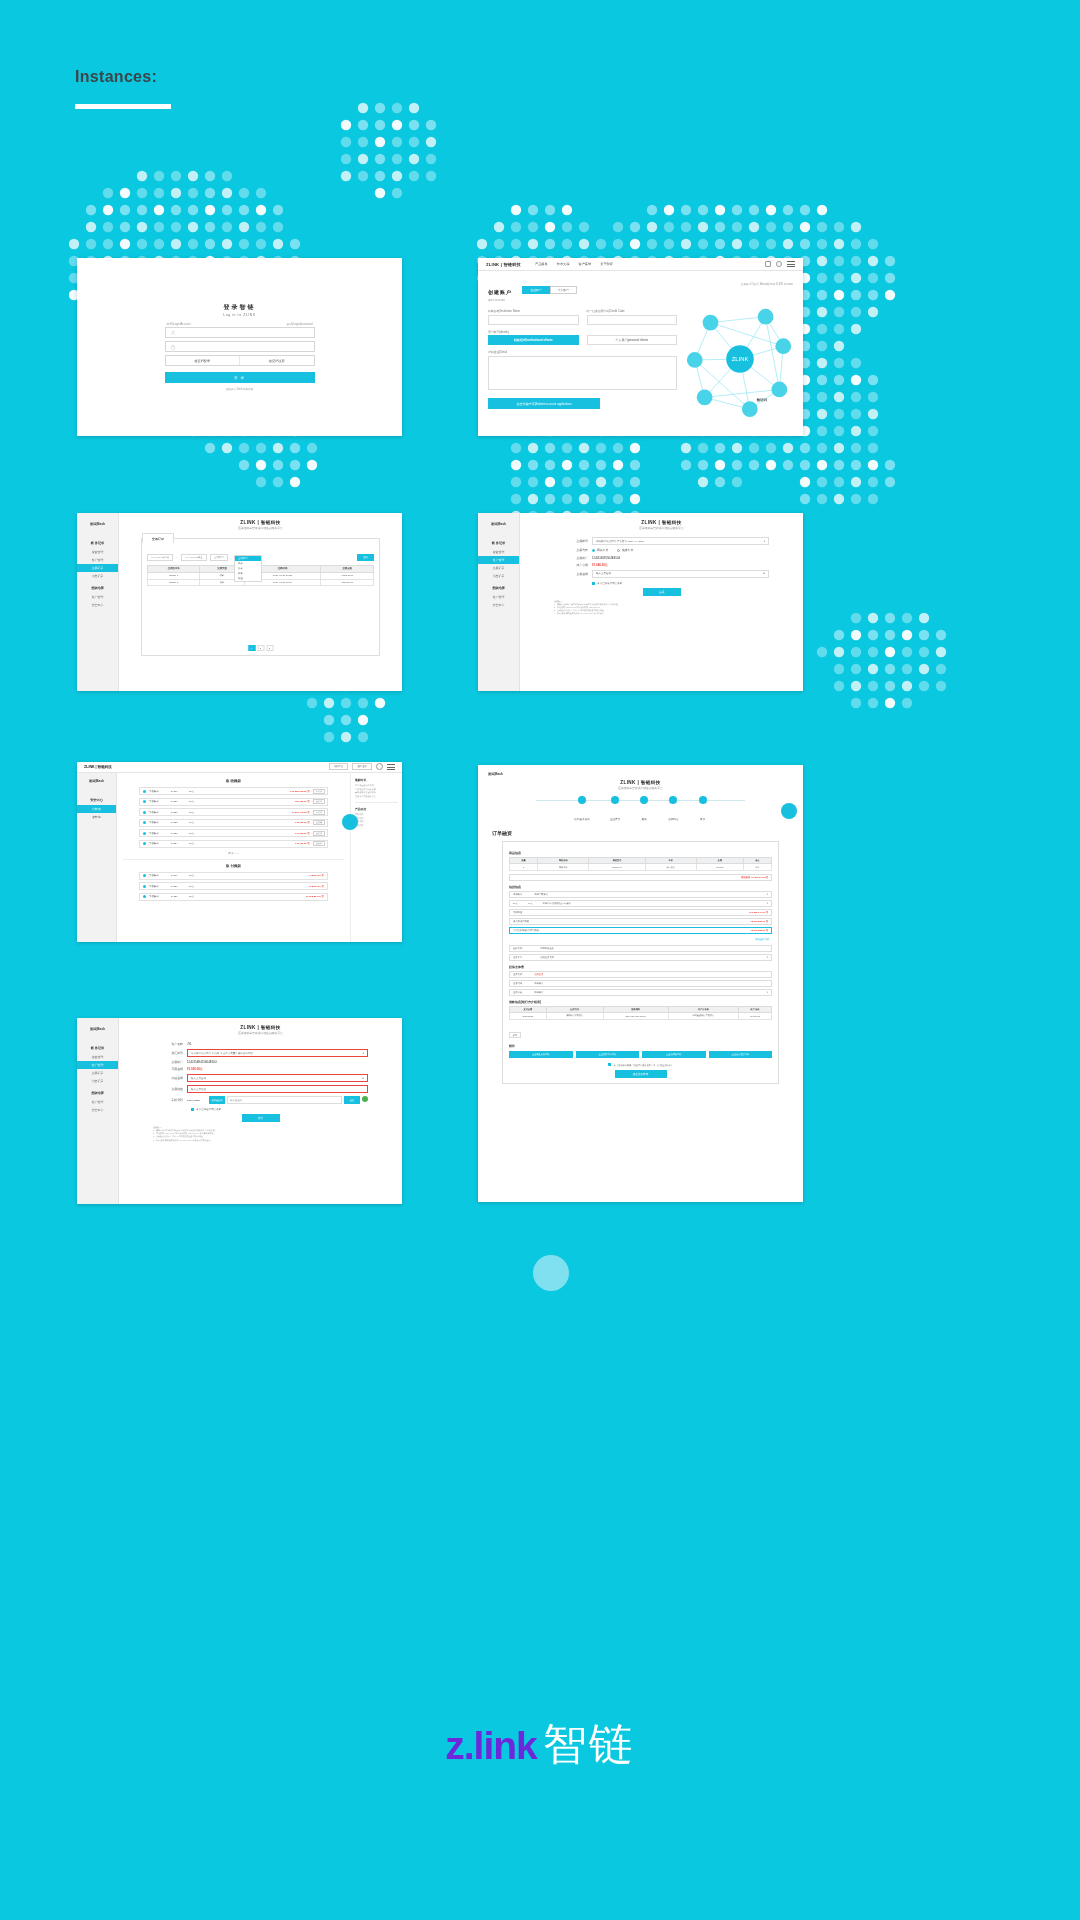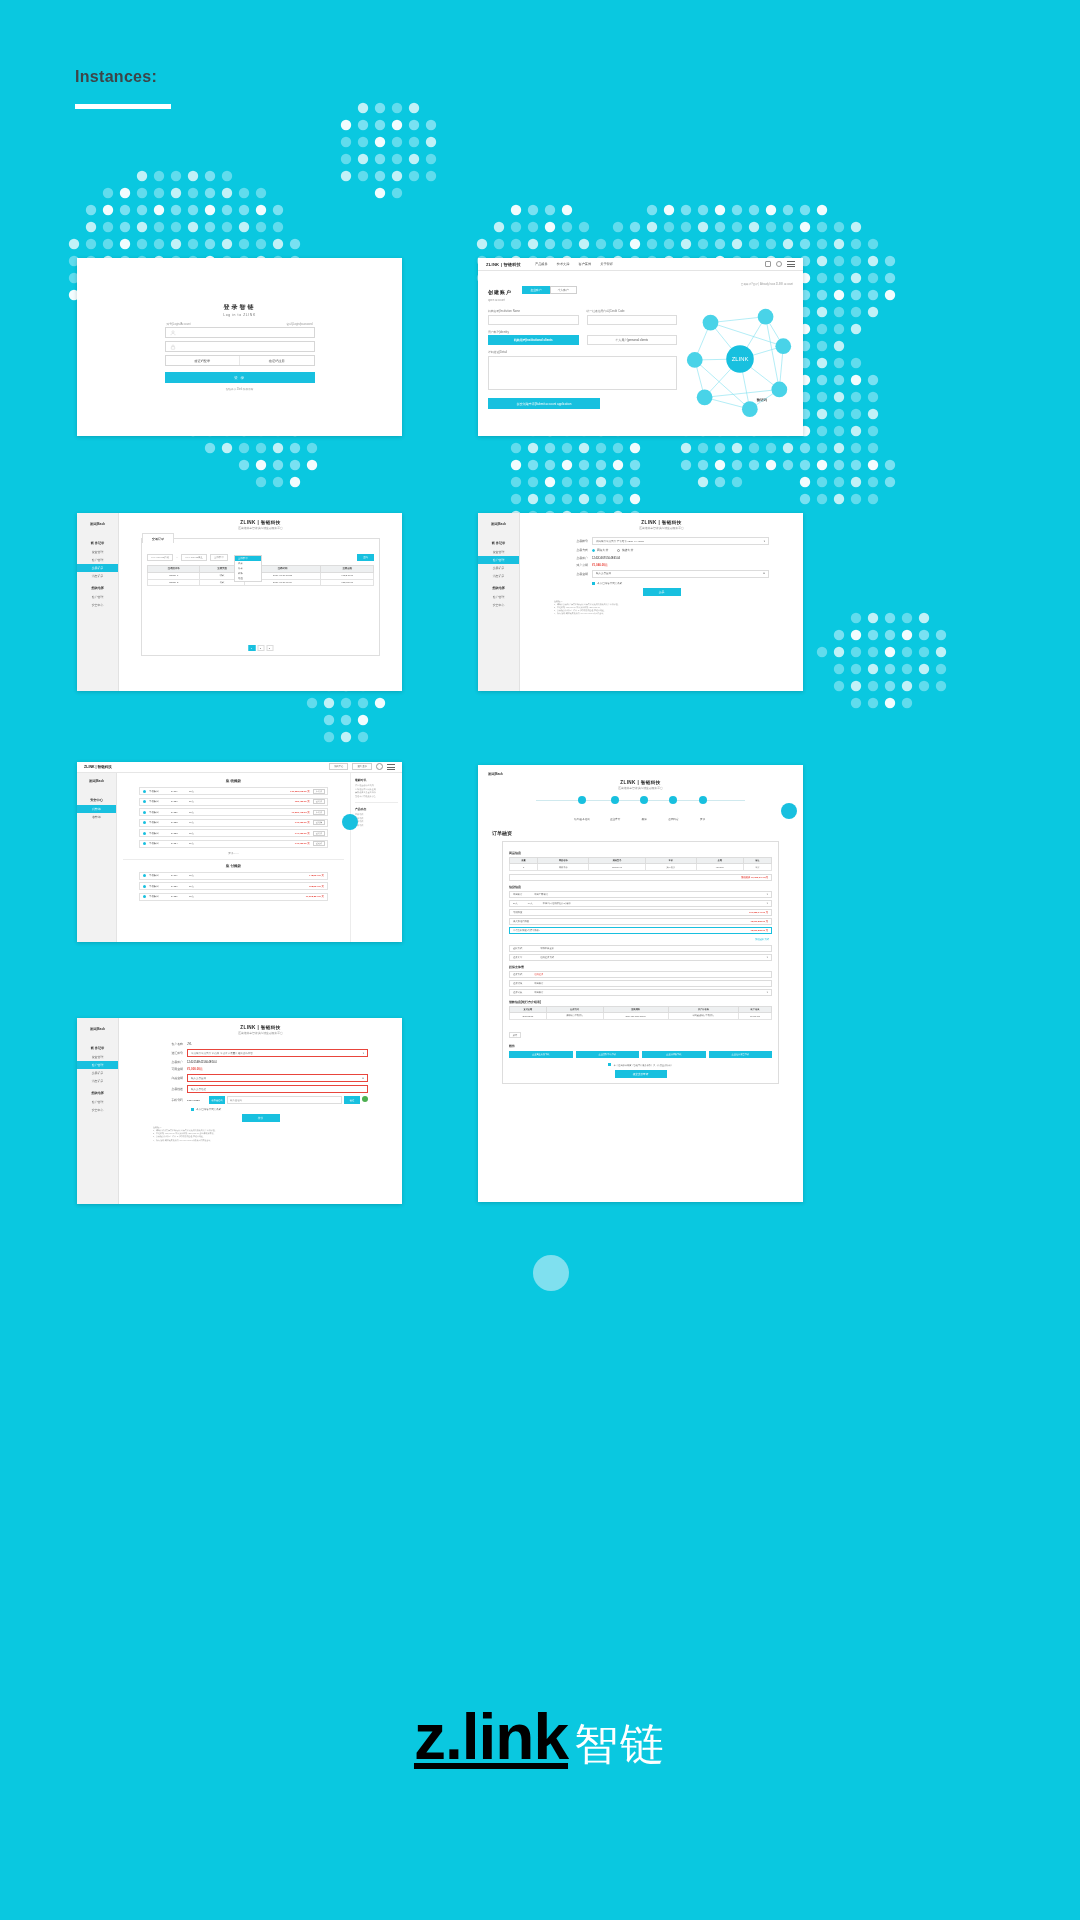--- a/index.html
+++ b/index.html
@@ -223,22 +223,22 @@
   .sms { display:flex; gap:2px; flex:1; }
   .sms .c { flex:1; height:8px; border:1px solid #dcdcdc; font-size:2.4px; color:#888;
             display:flex; align-items:center; padding:0 2px; }
   .sms .g { width:16px; background:#18c0df; color:#fff; font-size:2.2px;
             display:flex; align-items:center; justify-content:center; }
   .ok { width:6px; height:6px; border-radius:50%; background:#4caf50; }
 
   
   .logo-wrap { position:absolute; left:0; right:0; bottom:146px; text-align:center;
                z-index:5; }
-  .logo-main { font-size:64px; font-weight:bold; color:#000000; letter-spacing:-1px;
-               display:inline-block;text-decoration:underline; }
+  .logo-main { font-size:39px; font-weight:bold; color:#6d28d9; letter-spacing:-1px;
+               display:inline-block; }
   .logo-cn { font-size:44px; color:#fff; letter-spacing:2px; margin-left:6px; }
   .logo-tag { font-size:13px; color:#fff; letter-spacing:2.6px; margin-top:2px; }
 
   .bigdot { position:absolute; left:533px; top:1255px; width:36px; height:36px;
             border-radius:50%; background:#7fe0ef; z-index:3; }
 </style>
 </head>
 <body>
 
 <svg id="dotmap" width="1080" height="1920">

